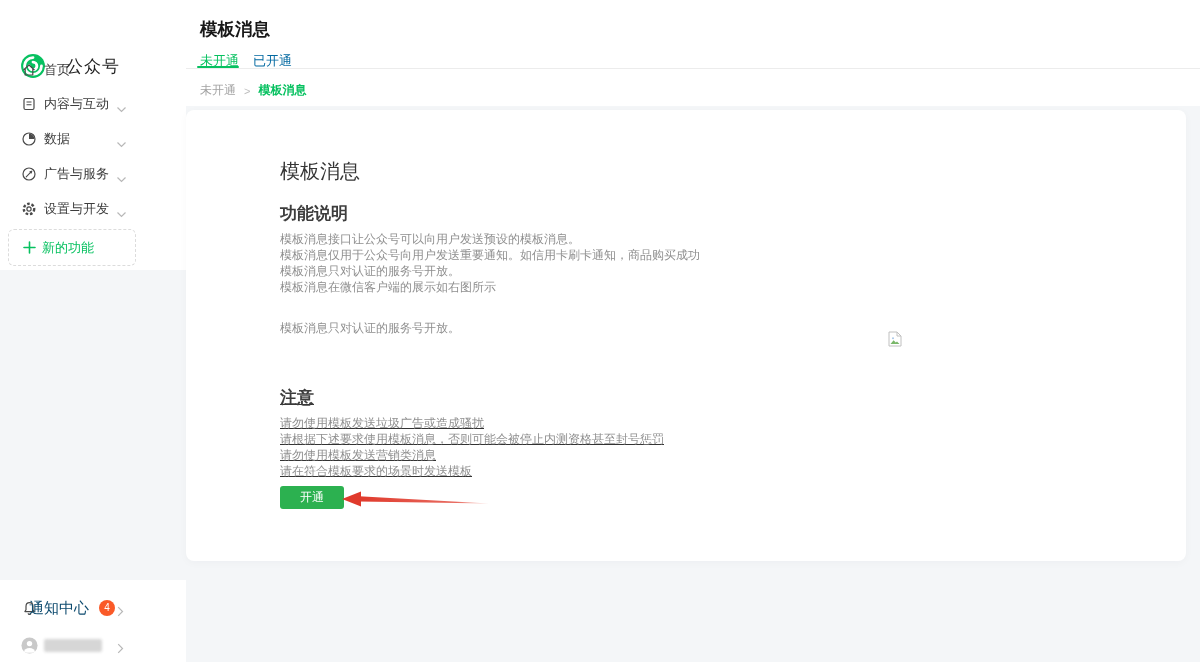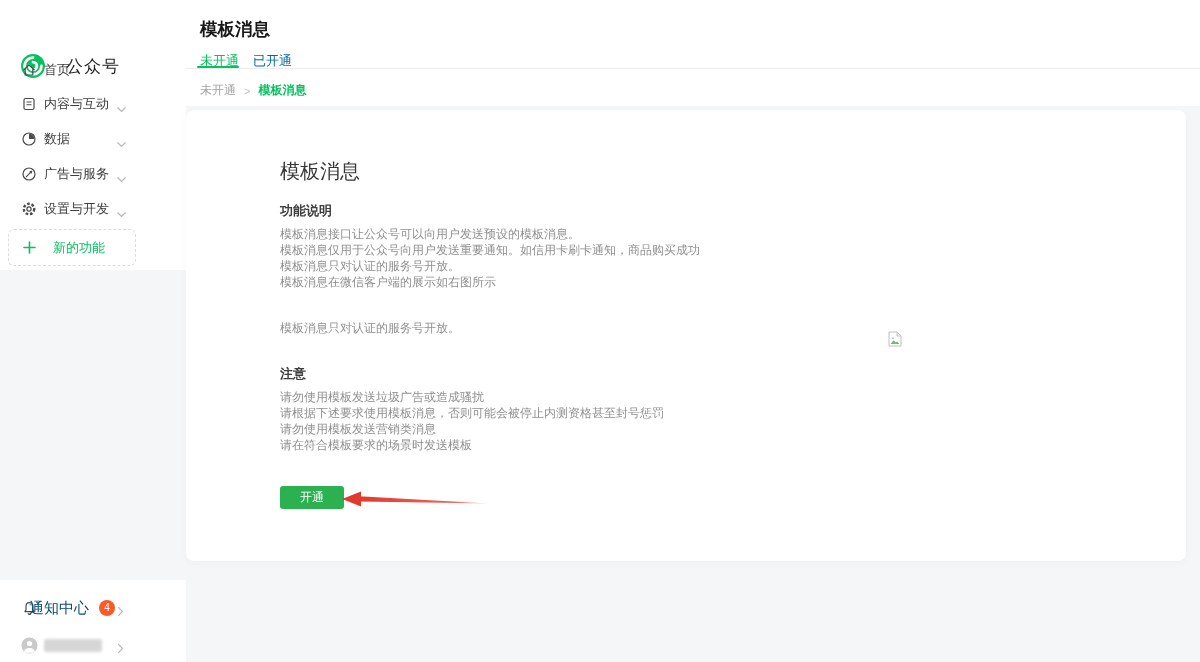--- a/index.html
+++ b/index.html
@@ -21,21 +21,21 @@
   
   .logo { left:20px; top:16px; display:flex; align-items:center; gap:20px; cursor:pointer;margin-top:37px; }
   .logo-text { font-size:17px; color:#1f1f1f; letter-spacing:1px; }
   .nav-item { left:0; width:186px; height:22px; display:flex; align-items:center; cursor:pointer;text-decoration:underline; }
   .nav-icon { position:absolute; left:21px; width:16px; height:16px; color:#4a4a4a; display:flex; }
   .nav-label { position:absolute; left:44px; font-size:13px; color:#3d3d3d; white-space:nowrap; }
   .nav-chevron { position:absolute; left:116px; width:11px; height:8px; }
   .new-feature {
     left:8px; top:229px; width:128px; height:37px;
     border:1px dashed #dcdcdc; border-radius:6px;
-    display:flex; align-items:center; gap:17px; padding-left:14px;
+    display:flex; align-items:center; gap:6px; padding-left:14px;
     cursor:pointer; background:#fff;
   }
   .new-feature .nf-label { font-size:13px; color:#07c160; }
   .bottom-row { left:0; width:186px; height:22px; display:flex; align-items:center; cursor:pointer; }
   .bottom-row .b-icon { position:absolute; left:21px; width:17px; height:17px; display:flex; }
   .bottom-row .b-label { position:absolute; left:29px; font-size:15px; color:#0c4a6e; white-space:nowrap; }
   .badge {
     position:absolute; left:99px; top:3px; min-width:16px; height:16px; border-radius:8px;
     background:#fa5a28; color:#fff; font-size:10px; line-height:16px; text-align:center; padding:0 2px;
   }
@@ -57,22 +57,22 @@
   
   .card {
     left:186px; top:110px; width:1000px; height:451px;
     background:#ffffff; border-radius:8px;
     box-shadow:0 2px 8px rgba(30,40,60,0.03);
   }
   .doc-title { left:94px; top:48px; font-size:20px; font-weight:500; color:#353535; }
   .sect { left:94px; width:380px; }
   .sect-1 { top:92px; }
   .sect-2 { top:210px; }
-  .sect-3 { top:255px; }
-  .sect-heading { font-size:13px; font-weight:700; color:#3d3d3d; margin-bottom:6px; }
+  .sect-3 { top:276px;text-decoration:underline; }
+  .sect-heading { font-size:17px; font-weight:700; color:#3d3d3d; margin-bottom:6px; }
   .sect-line { font-size:12px; line-height:16px; color:#8f8f8f; white-space:nowrap; }
   .open-btn {
     left:94px; top:376px; width:64px; height:23px;
     background:#2cb150; color:#ffffff; font-size:12px;
     border:none; border-radius:3px; cursor:pointer;
     font-family:inherit;
   }
   .annotation-arrow { left:154px; top:378px; }
   .broken-img { left:702px; top:221px; }
 </style>

